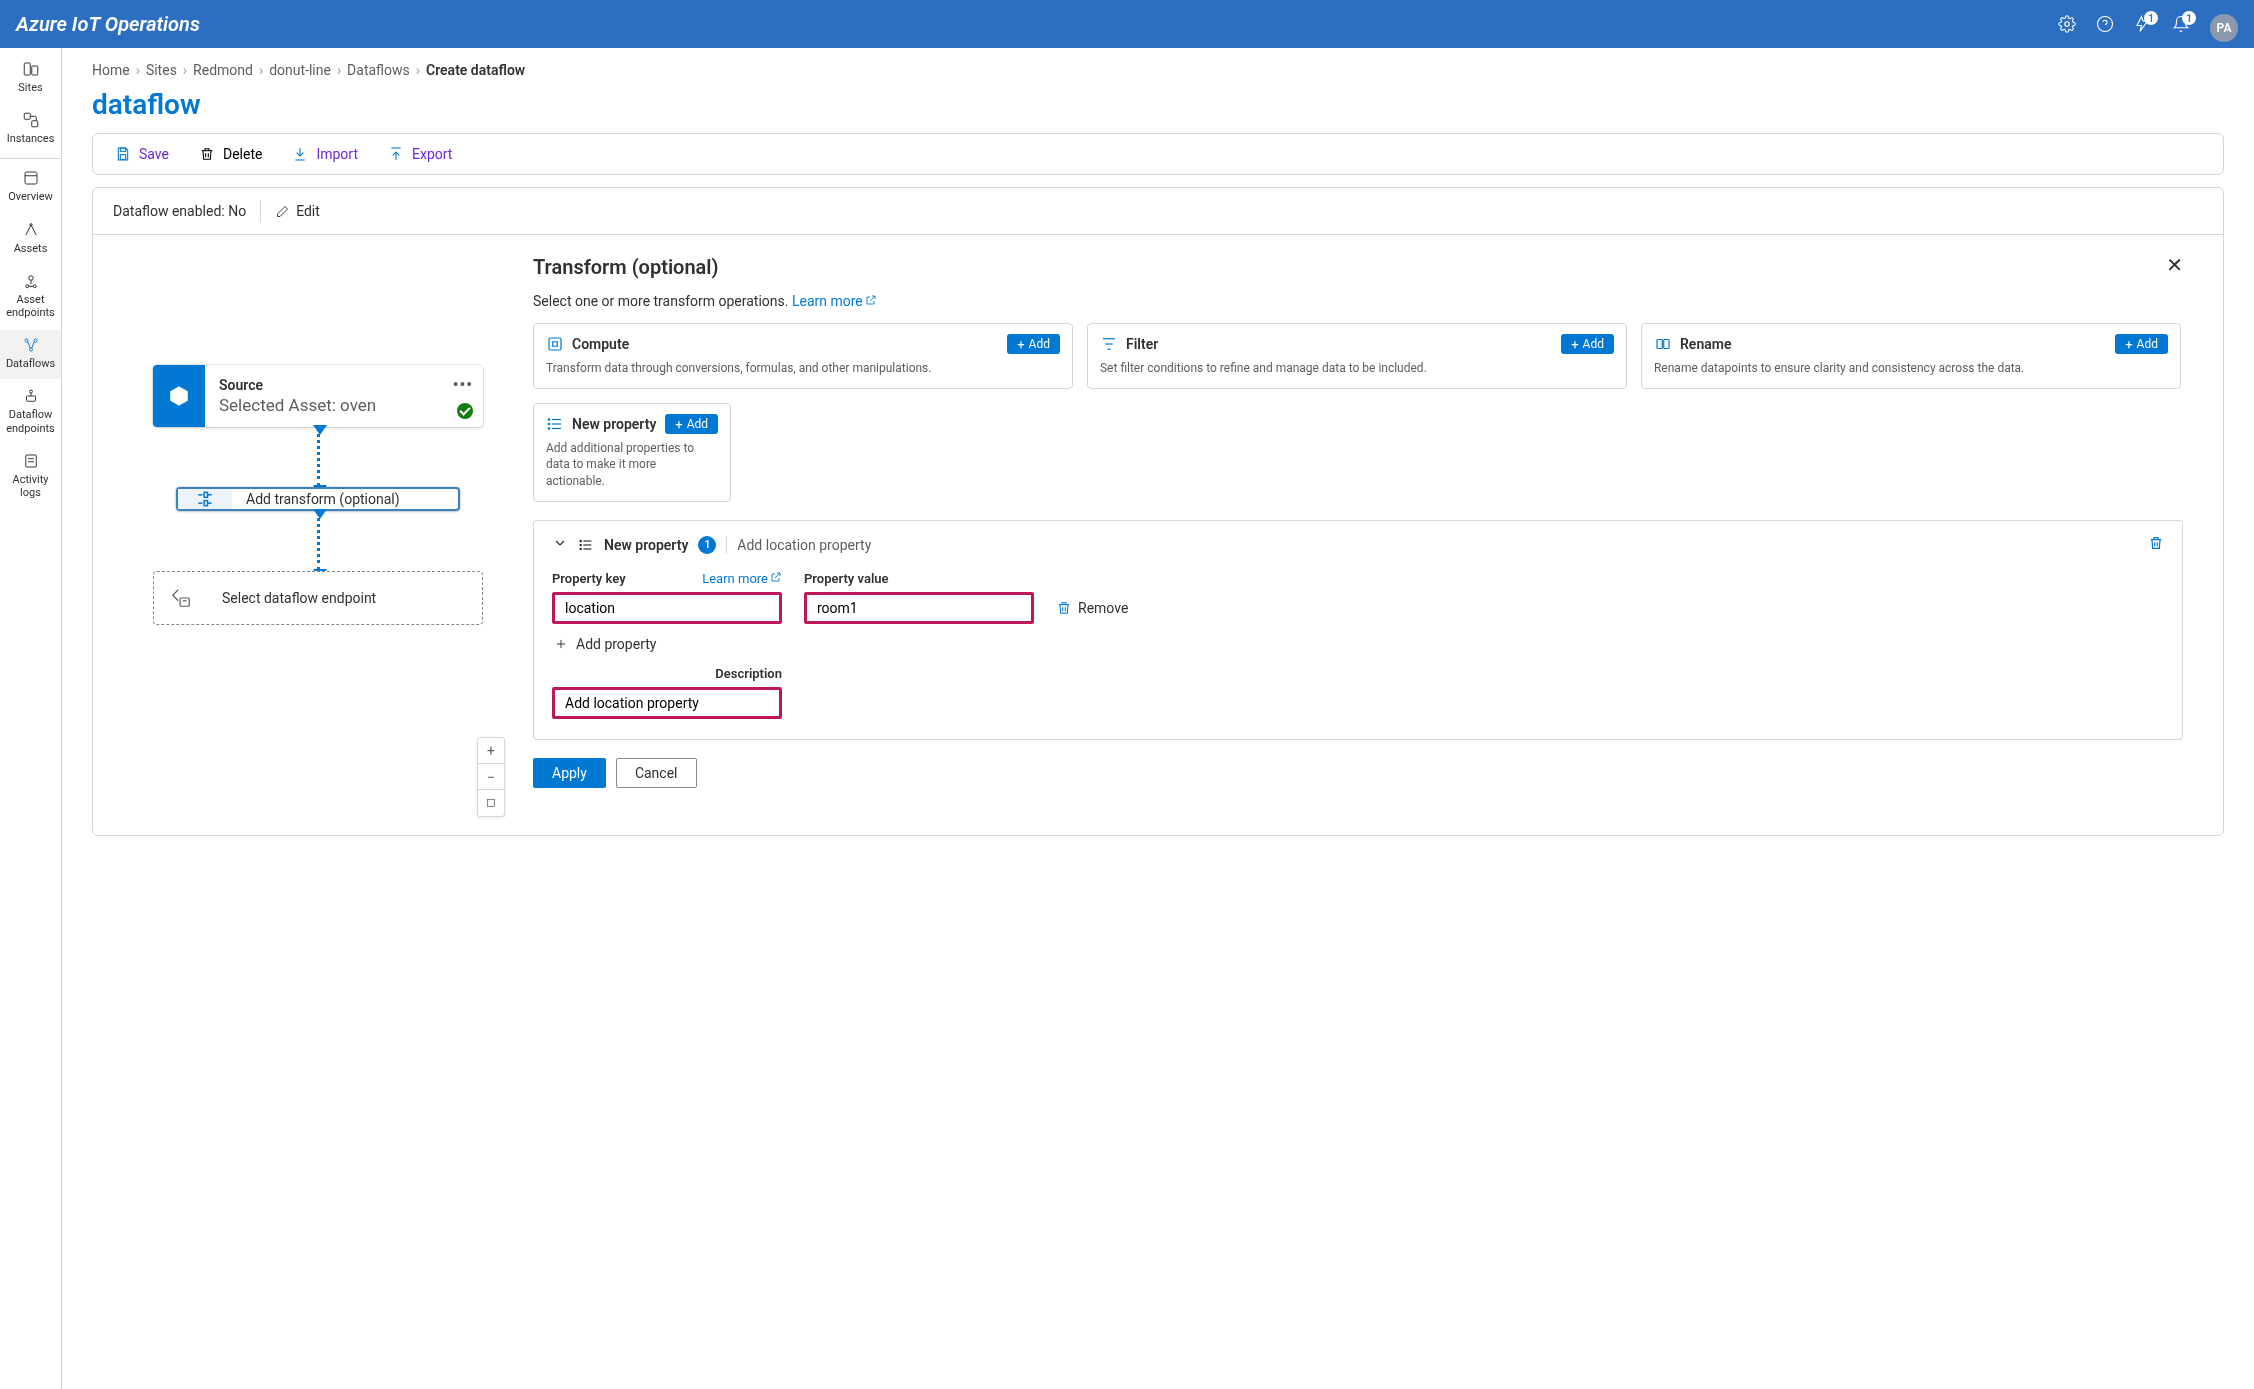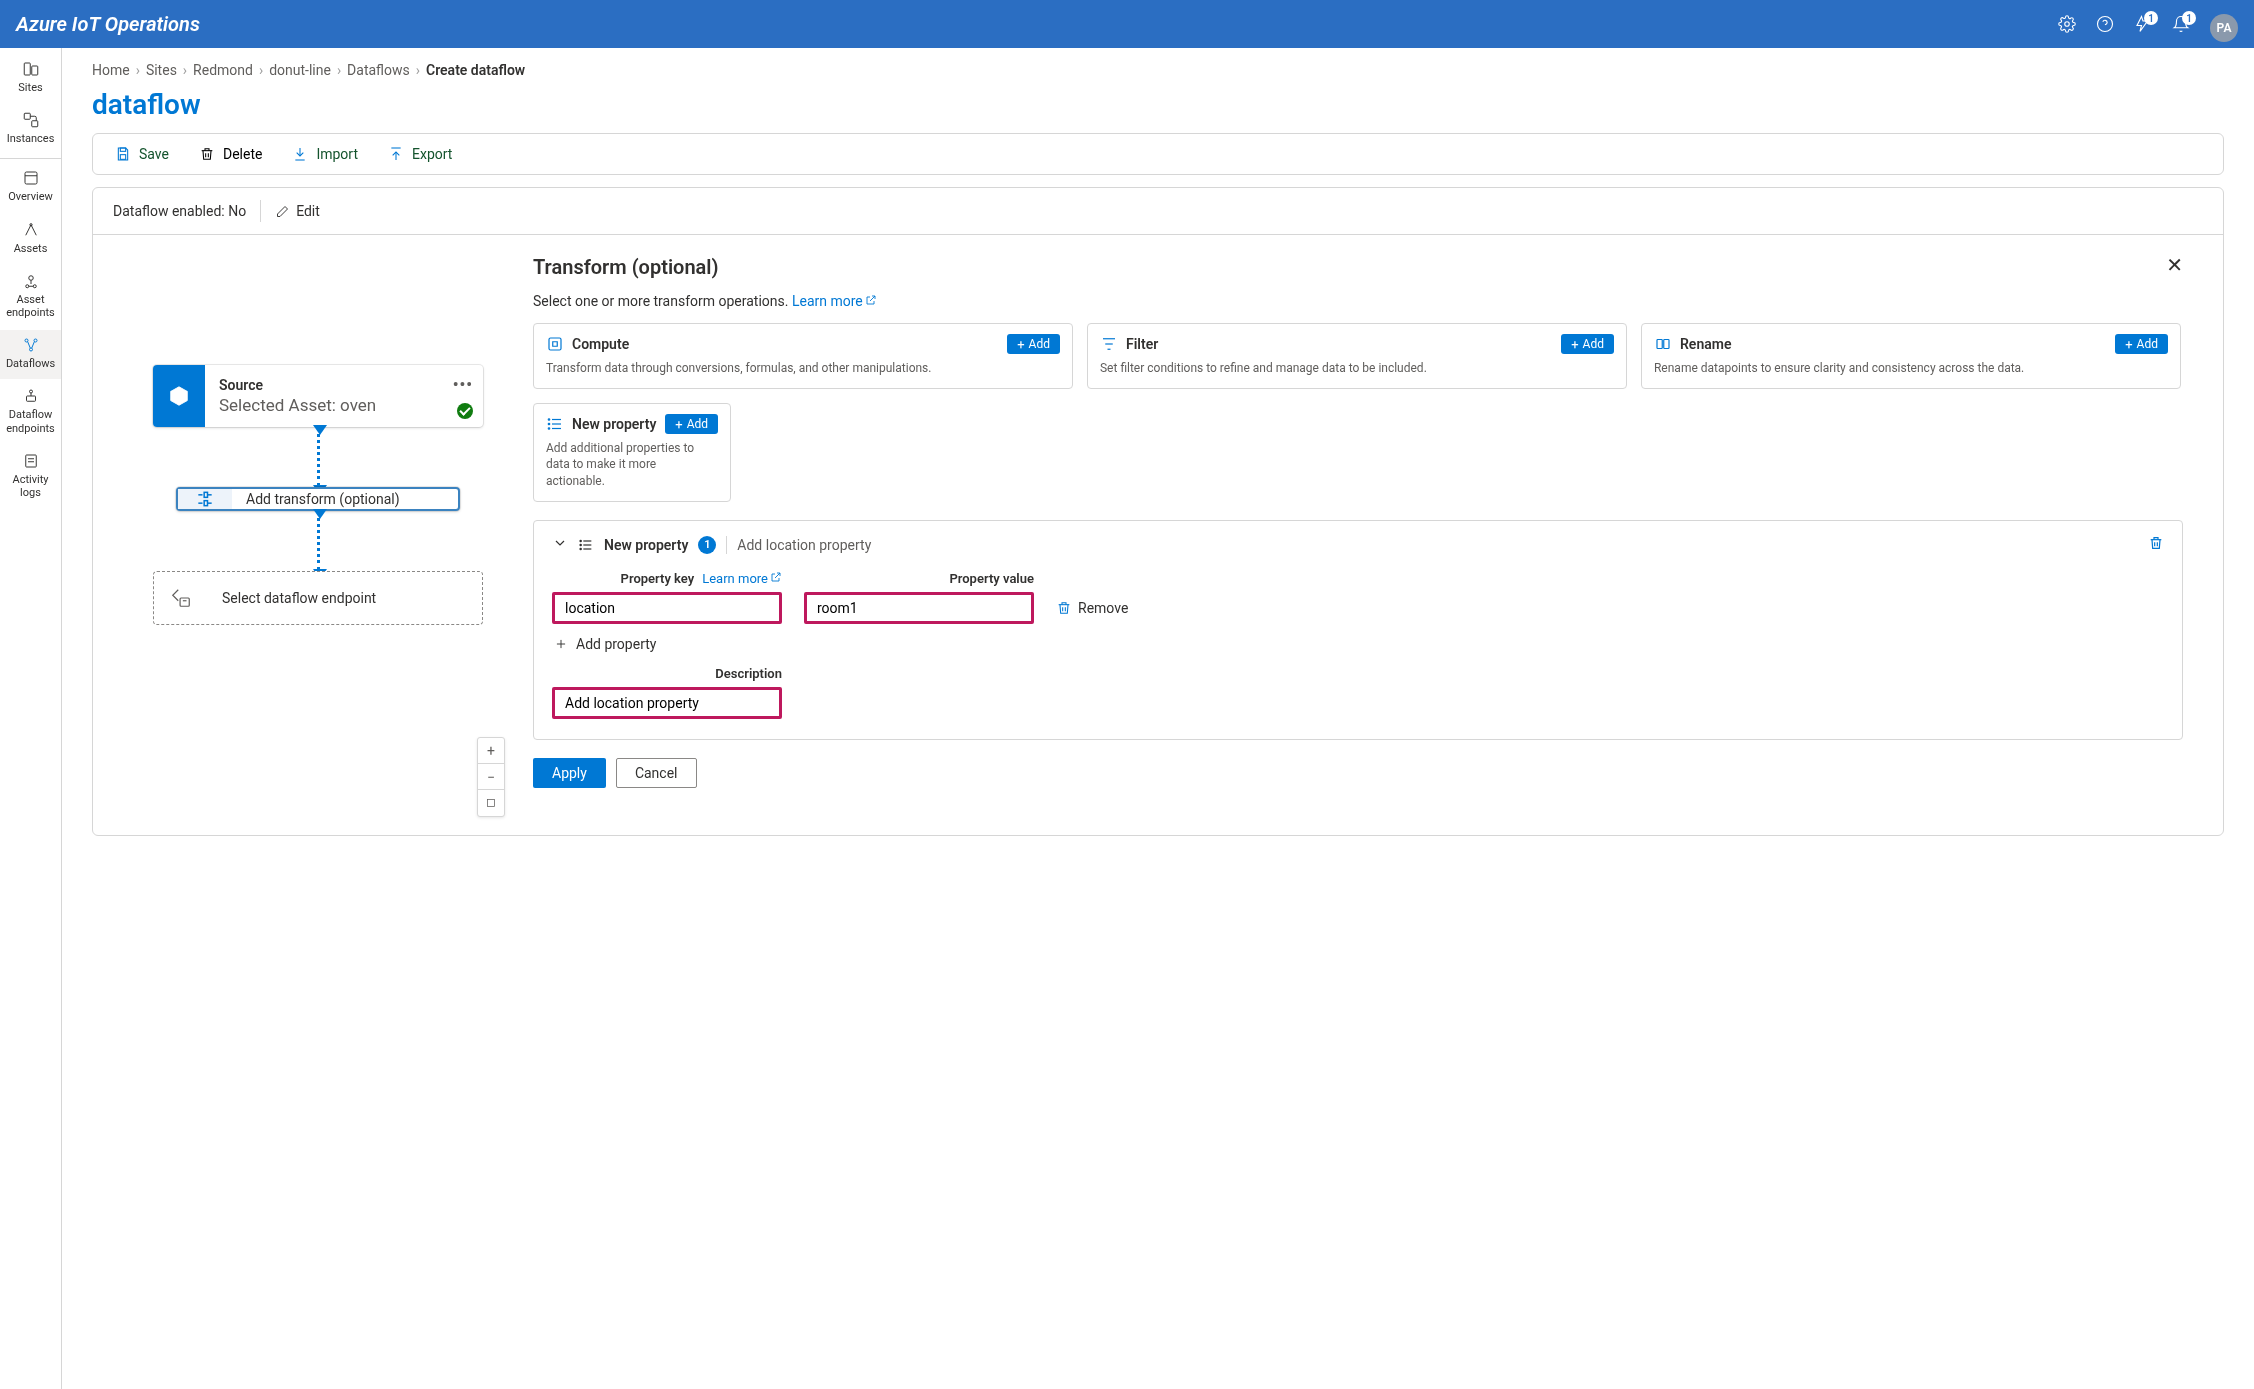--- a/index.html
+++ b/index.html
@@ -30,21 +30,21 @@
   .leftnav .sep { width:100%; border-top:1px solid var(--gray-border); margin:2px 0; }
   .content { flex:1; overflow:auto; padding: 14px 30px 30px; }
   
   .breadcrumb { font-size: 14px; color: var(--text-muted); display:flex; gap:6px; flex-wrap:wrap; }
   .breadcrumb .bc { cursor:pointer; }
   .breadcrumb .sep { color:#a0a0a0; }
   .page-title { font-size: 28px; font-weight:600; color: var(--brand-blue); margin-top:10px; margin-bottom:12px; }
   
   .panel { border:1px solid var(--gray-border); border-radius:6px; background:#fff; }
   .toolbar { display:flex; align-items:center; gap:30px; padding: 12px 22px; margin-bottom:12px;}
-  .toolbar .tbtn { display:flex; align-items:center; gap:8px; font-size:14px; cursor:pointer; color:#14532d; }
+  .toolbar .tbtn { display:flex; align-items:center; gap:8px; font-size:14px; cursor:pointer; color:#6d28d9; }
   .toolbar .tbtn.disabled { color:#000000; cursor:default; }
   .toolbar svg { width:16px; height:16px; stroke: currentColor; fill:none; stroke-width:1.6; }
   .toolbar .tbtn:not(.disabled) svg { stroke: var(--brand-blue); }
   
   .mainpanel { position:relative; }
   .statusbar { display:flex; align-items:center; gap:14px; padding:12px 20px; border-bottom:1px solid var(--gray-border); font-size:14px;}
   .statusbar .divider { width:1px; height:22px; background: var(--gray-border); }
   .statusbar .editbtn { display:flex; align-items:center; gap:6px; cursor:pointer; }
   .statusbar svg { width:15px; height:15px; stroke:#323130; fill:none; stroke-width:1.5;}
   .canvasrow { display:flex; }
@@ -98,21 +98,21 @@
   .editor .hdr .left { display:flex; align-items:center; gap:10px; font-size:14px;}
   .editor .hdr .left .chev { cursor:pointer;}
   .editor .hdr svg { width:16px; height:16px; stroke:#323130; fill:none; stroke-width:1.8;}
   .countbadge { background: var(--brand-blue); color:#fff; border-radius:50%; width:18px; height:18px; font-size:11px; display:flex; align-items:center; justify-content:center; font-weight:600;}
   .vdiv { width:1px; height:18px; background: var(--gray-border);}
   .editor .hdr .del { cursor:pointer; }
   .editor .hdr .del svg { stroke: var(--brand-blue);}
   .formrow { display:flex; gap:22px; align-items:flex-end; margin-bottom:12px; flex-wrap:wrap;}
   .field { display:flex; flex-direction:column; gap:6px; font-size:13px;}
   .field input { border:3px solid #be185d; border-radius:2px; height:32px; padding:0 10px; font-size:14px; width:230px;}
-  .field .labelrow { display:flex; align-items:center; justify-content:flex-end; font-weight:600;gap:8px;}
+  .field .labelrow { display:flex; align-items:center; justify-content:space-between; font-weight:600;}
   .field .labelrow a { font-weight:400; color:var(--brand-blue); text-decoration:none; font-size:13px;}
   .removebtn { display:flex; align-items:center; gap:6px; color:#323130; font-size:14px; cursor:pointer; height:32px;}
   .removebtn svg { width:16px; height:16px; stroke: var(--brand-blue); fill:none; stroke-width:1.6;}
   .addprop { display:flex; align-items:center; gap:8px; font-size:14px; cursor:pointer; margin:4px 0 14px 2px;}
   .addprop svg { width:14px; height:14px; stroke:#323130; fill:none; stroke-width:1.6;}
   
   .actions { display:flex; gap:10px; }
   .btn { height:30px; padding:0 18px; border-radius:2px; font-size:14px; cursor:pointer; border:1px solid transparent; }
   .btn.primary { background: var(--brand-blue); color:#fff; }
   .btn.secondary { background:#fff; color:#323130; border-color:#8a8886;}

